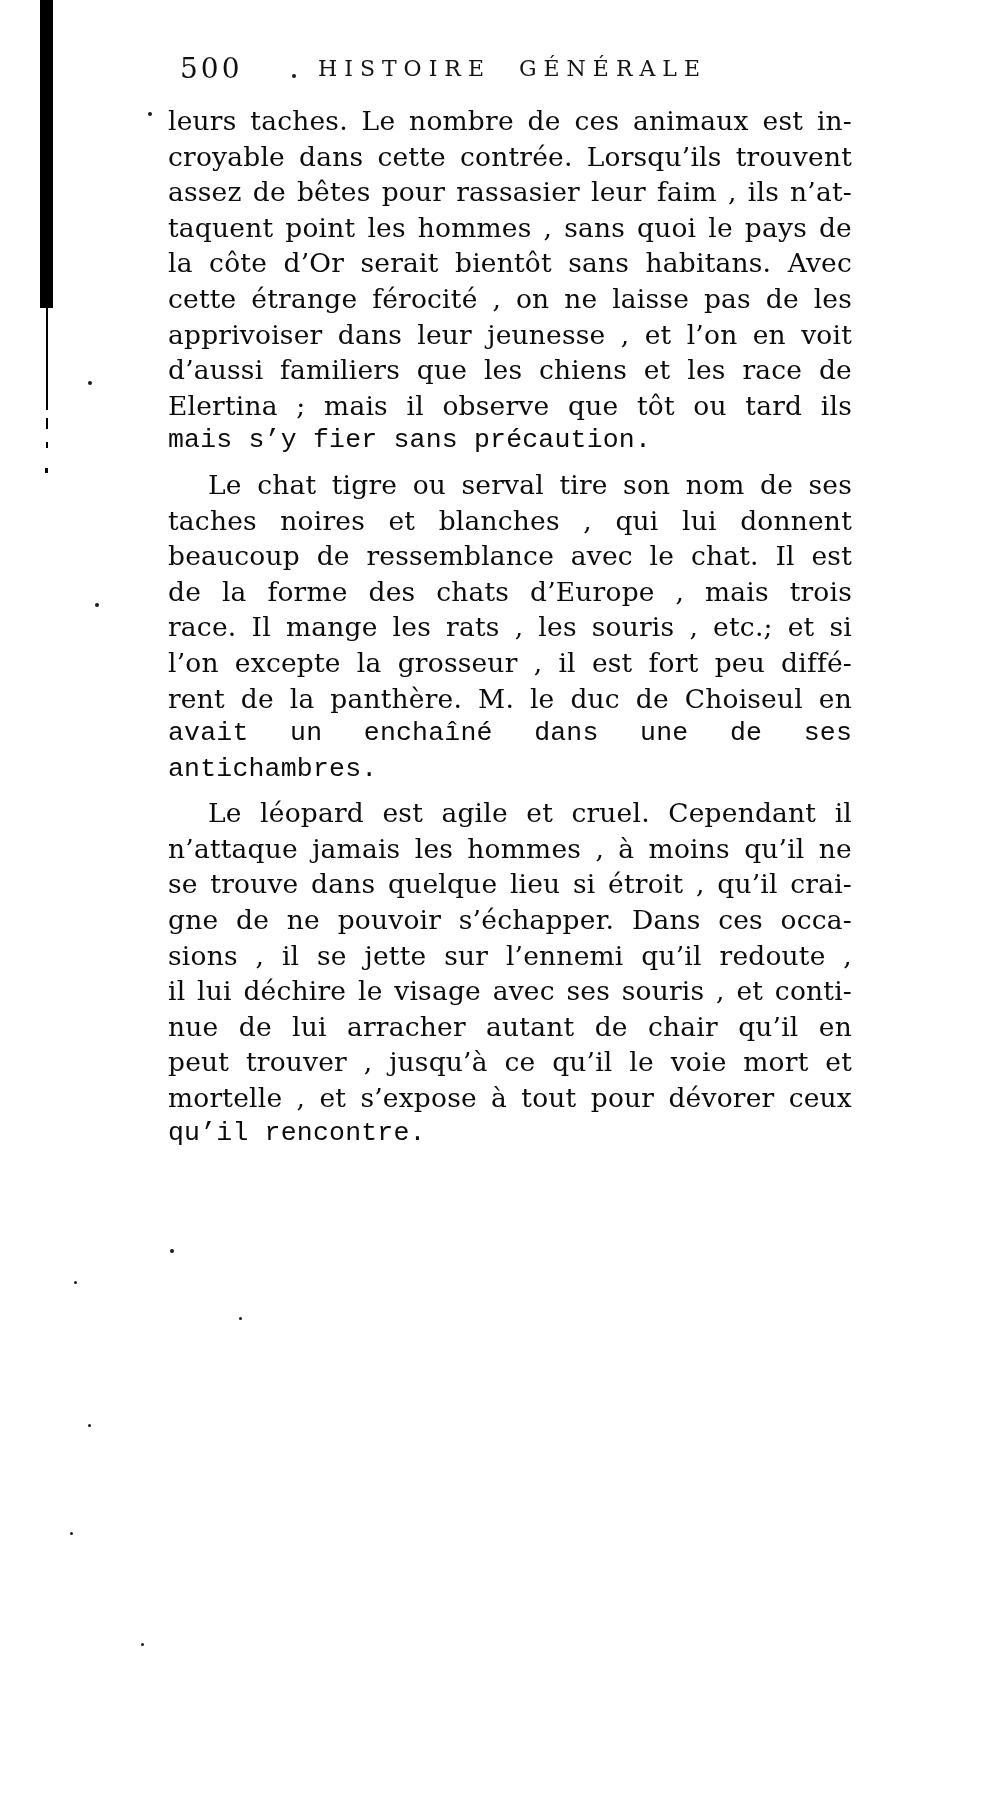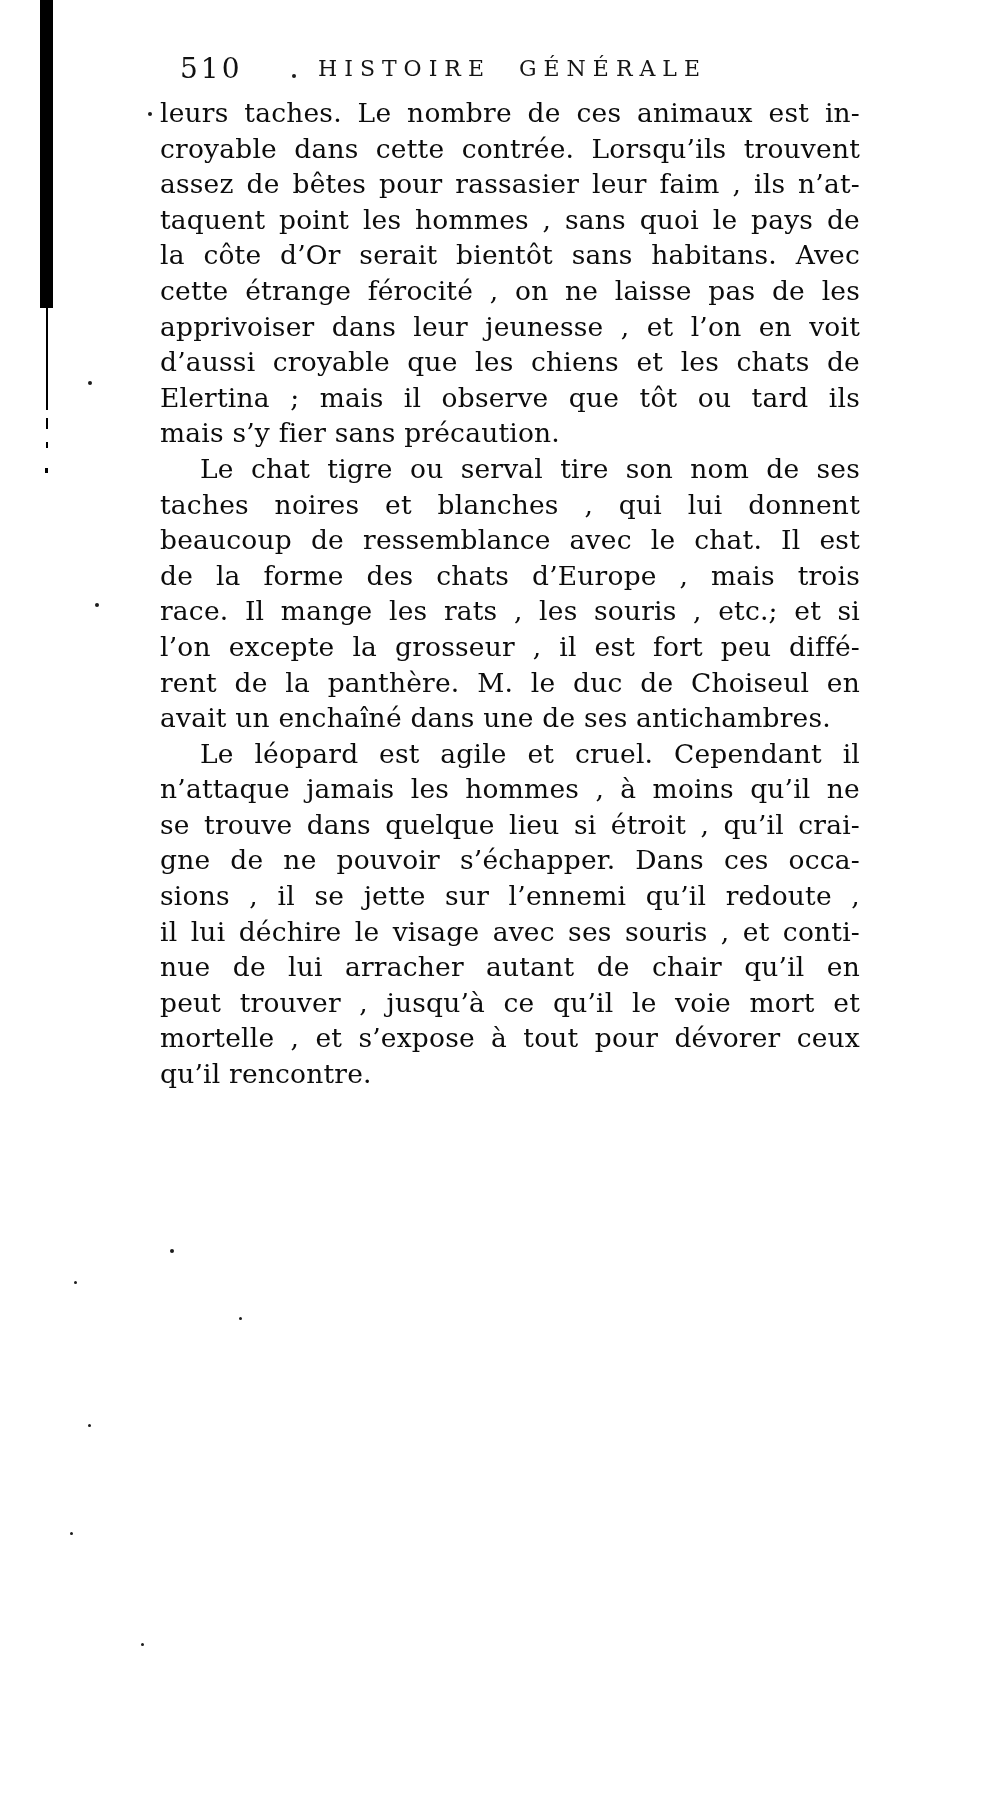--- a/index.html
+++ b/index.html
@@ -27,27 +27,27 @@
     font-size:22px;letter-spacing:7px;word-spacing:14px;
     color:#151515;white-space:nowrap;text-align:right;
   }
   
   .text-block{
     position:absolute;left:160px;top:95px;width:700px;
     font-size:26.5px;line-height:35.6px;
     letter-spacing:0.2px;
     color:#0c0c0c;
   }
-  .paragraph{margin:0;padding:0;}
+  .paragraph{margin:8px;padding:0;}
   .line{
     text-align:justify;
     text-align-last:justify;
     white-space:normal;
   }
-  .line.last{text-align-last:left;}
+  .line.last{text-align-last:left;font-family:Liberation Mono, monospace;}
   .line.indent{text-indent:40px;}
   
   .binding-bar{
     position:absolute;left:40px;top:0;width:13px;height:308px;
     background:#000;
   }
   .binding-line{
     position:absolute;left:46px;top:306px;width:2px;height:104px;
     background:#000;
   }
@@ -84,34 +84,34 @@
   <div class="speck s3"></div>
   <div class="speck s4"></div>
   <div class="speck s5"></div>
   <div class="speck s6"></div>
   <div class="speck s7"></div>
   <div class="speck s8"></div>
   <div class="speck s9"></div>
   <div class="speck s10"></div>
 
   <div class="running-head">
-    <div class="page-number">510</div>
+    <div class="page-number">500</div>
     <div class="running-title">HISTOIRE GÉNÉRALE</div>
   </div>
 
   <div class="text-block" id="text-block">
       <div class="paragraph">
         <div class="line">leurs taches. Le nombre de ces animaux est in-</div>
         <div class="line">croyable dans cette contrée. Lorsqu’ils trouvent</div>
         <div class="line">assez de bêtes pour rassasier leur faim , ils n’at-</div>
         <div class="line">taquent point les hommes , sans quoi le pays de</div>
         <div class="line">la côte d’Or serait bientôt sans habitans. Avec</div>
         <div class="line">cette étrange férocité , on ne laisse pas de les</div>
         <div class="line">apprivoiser dans leur jeunesse , et l’on en voit</div>
-        <div class="line">d’aussi croyable que les chiens et les chats de</div>
+        <div class="line">d’aussi familiers que les chiens et les race de</div>
         <div class="line">Elertina ; mais il observe que tôt ou tard ils</div>
         <div class="line last">mais s’y fier sans précaution.</div>
       </div>
       <div class="paragraph">
         <div class="line indent">Le chat tigre ou serval tire son nom de ses</div>
         <div class="line">taches noires et blanches , qui lui donnent</div>
         <div class="line">beaucoup de ressemblance avec le chat. Il est</div>
         <div class="line">de la forme des chats d’Europe , mais trois</div>
         <div class="line">race. Il mange les rats , les souris , etc.; et si</div>
         <div class="line">l’on excepte la grosseur , il est fort peu diffé-</div>

